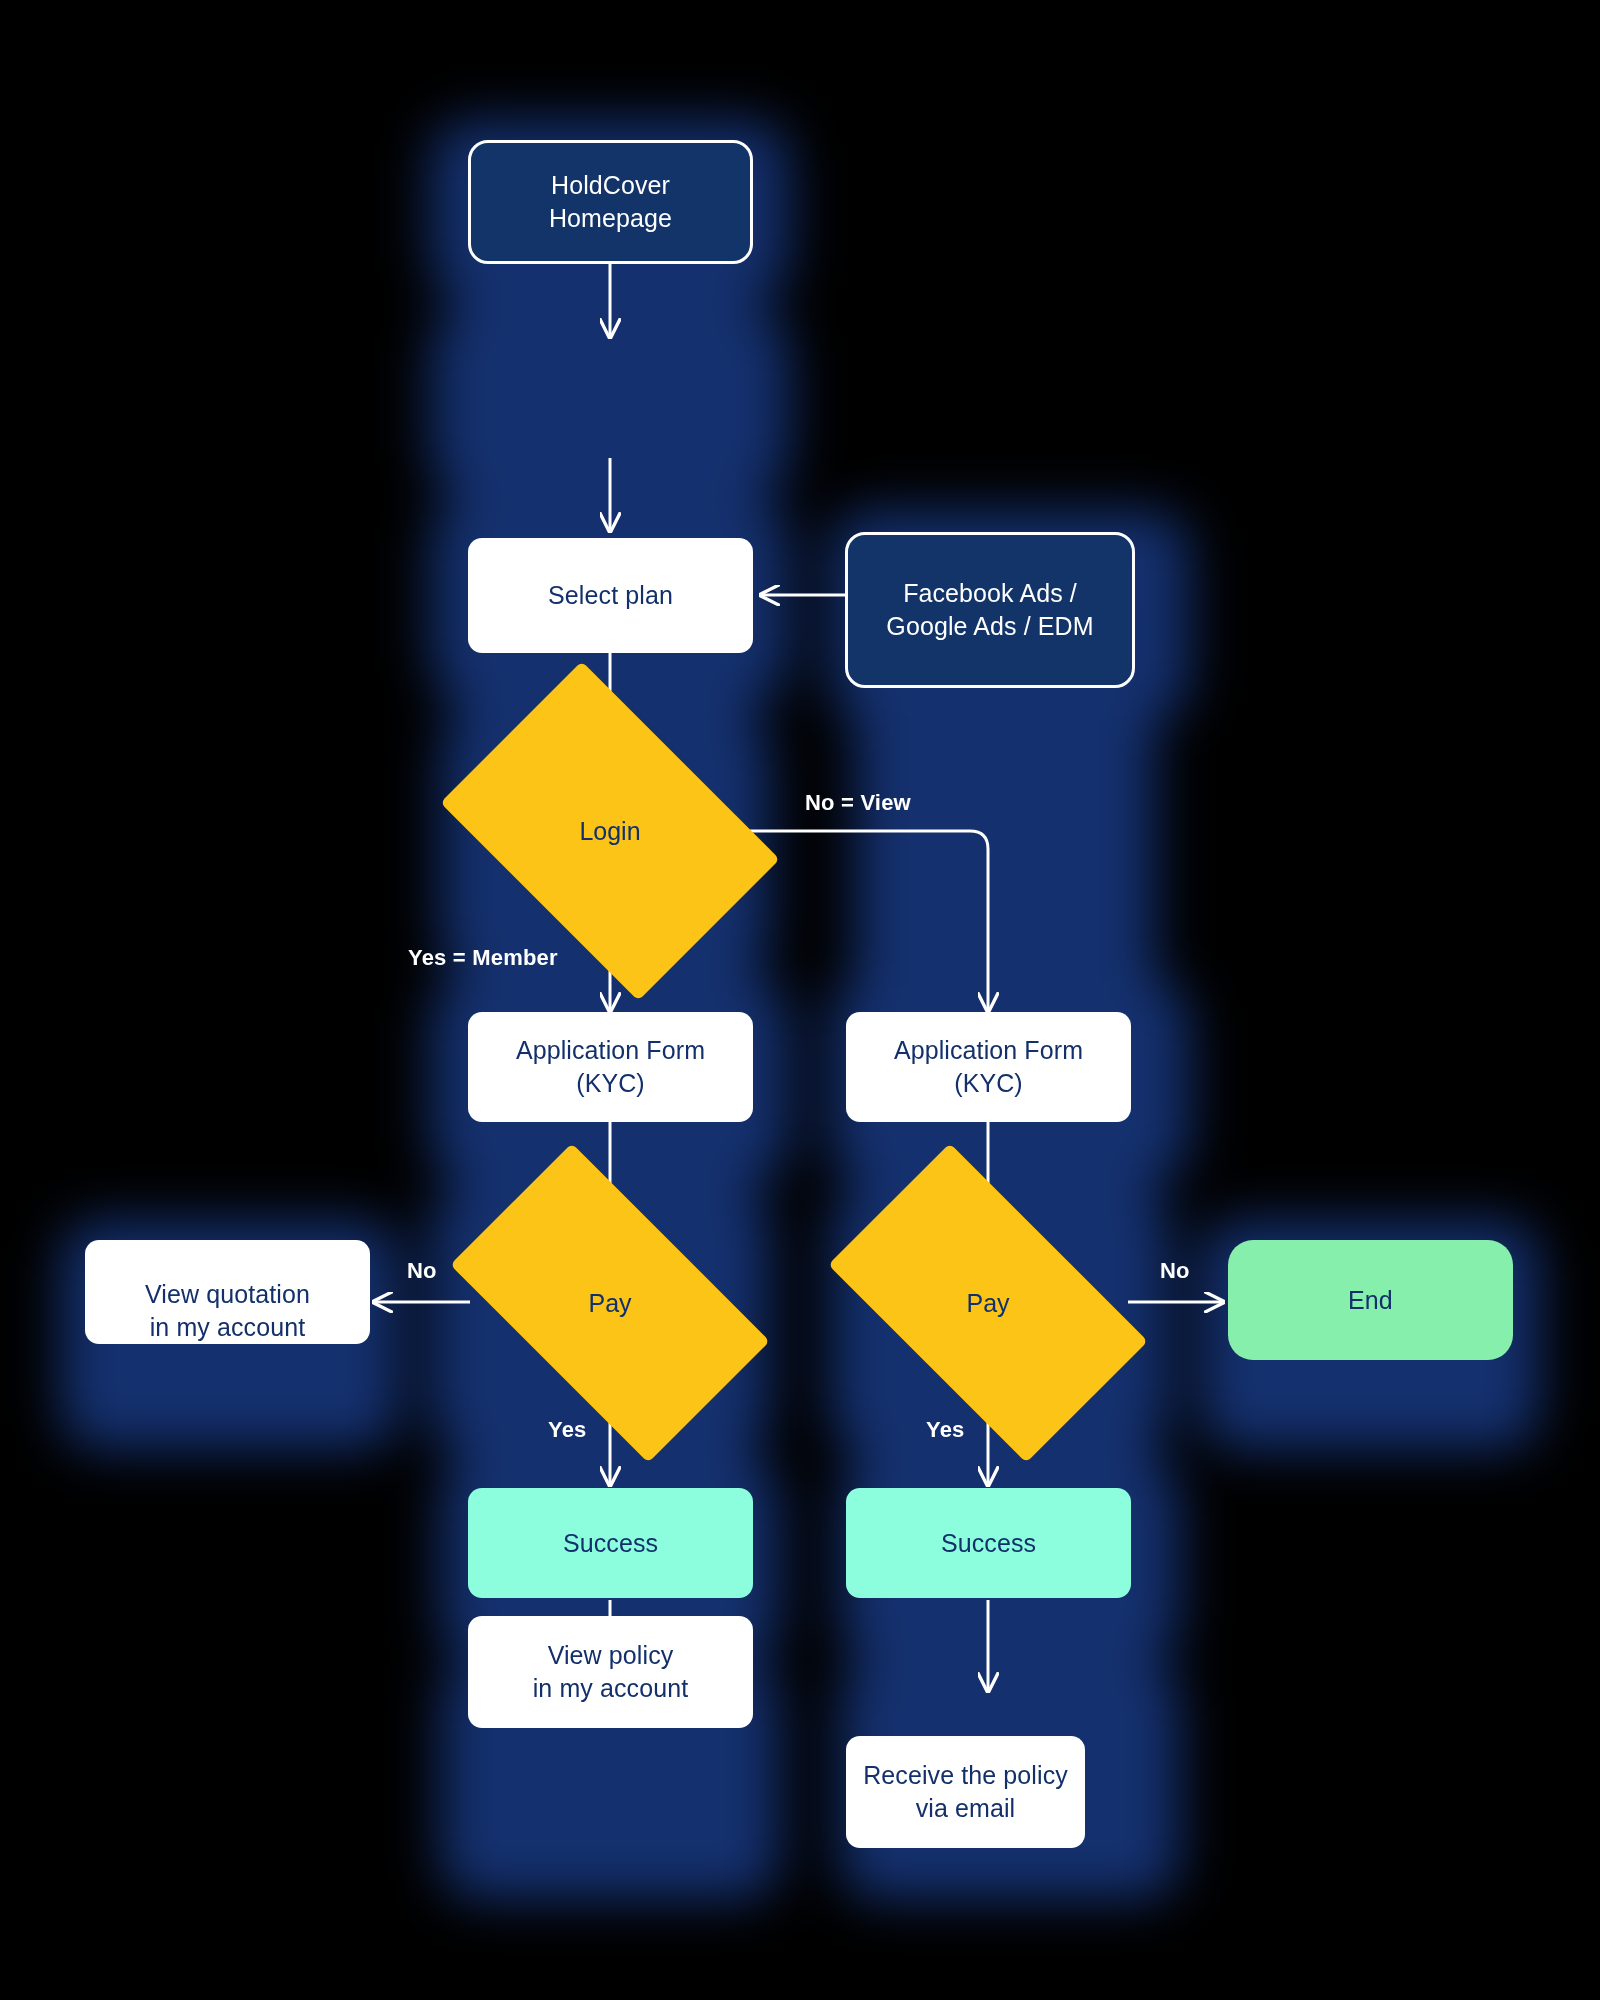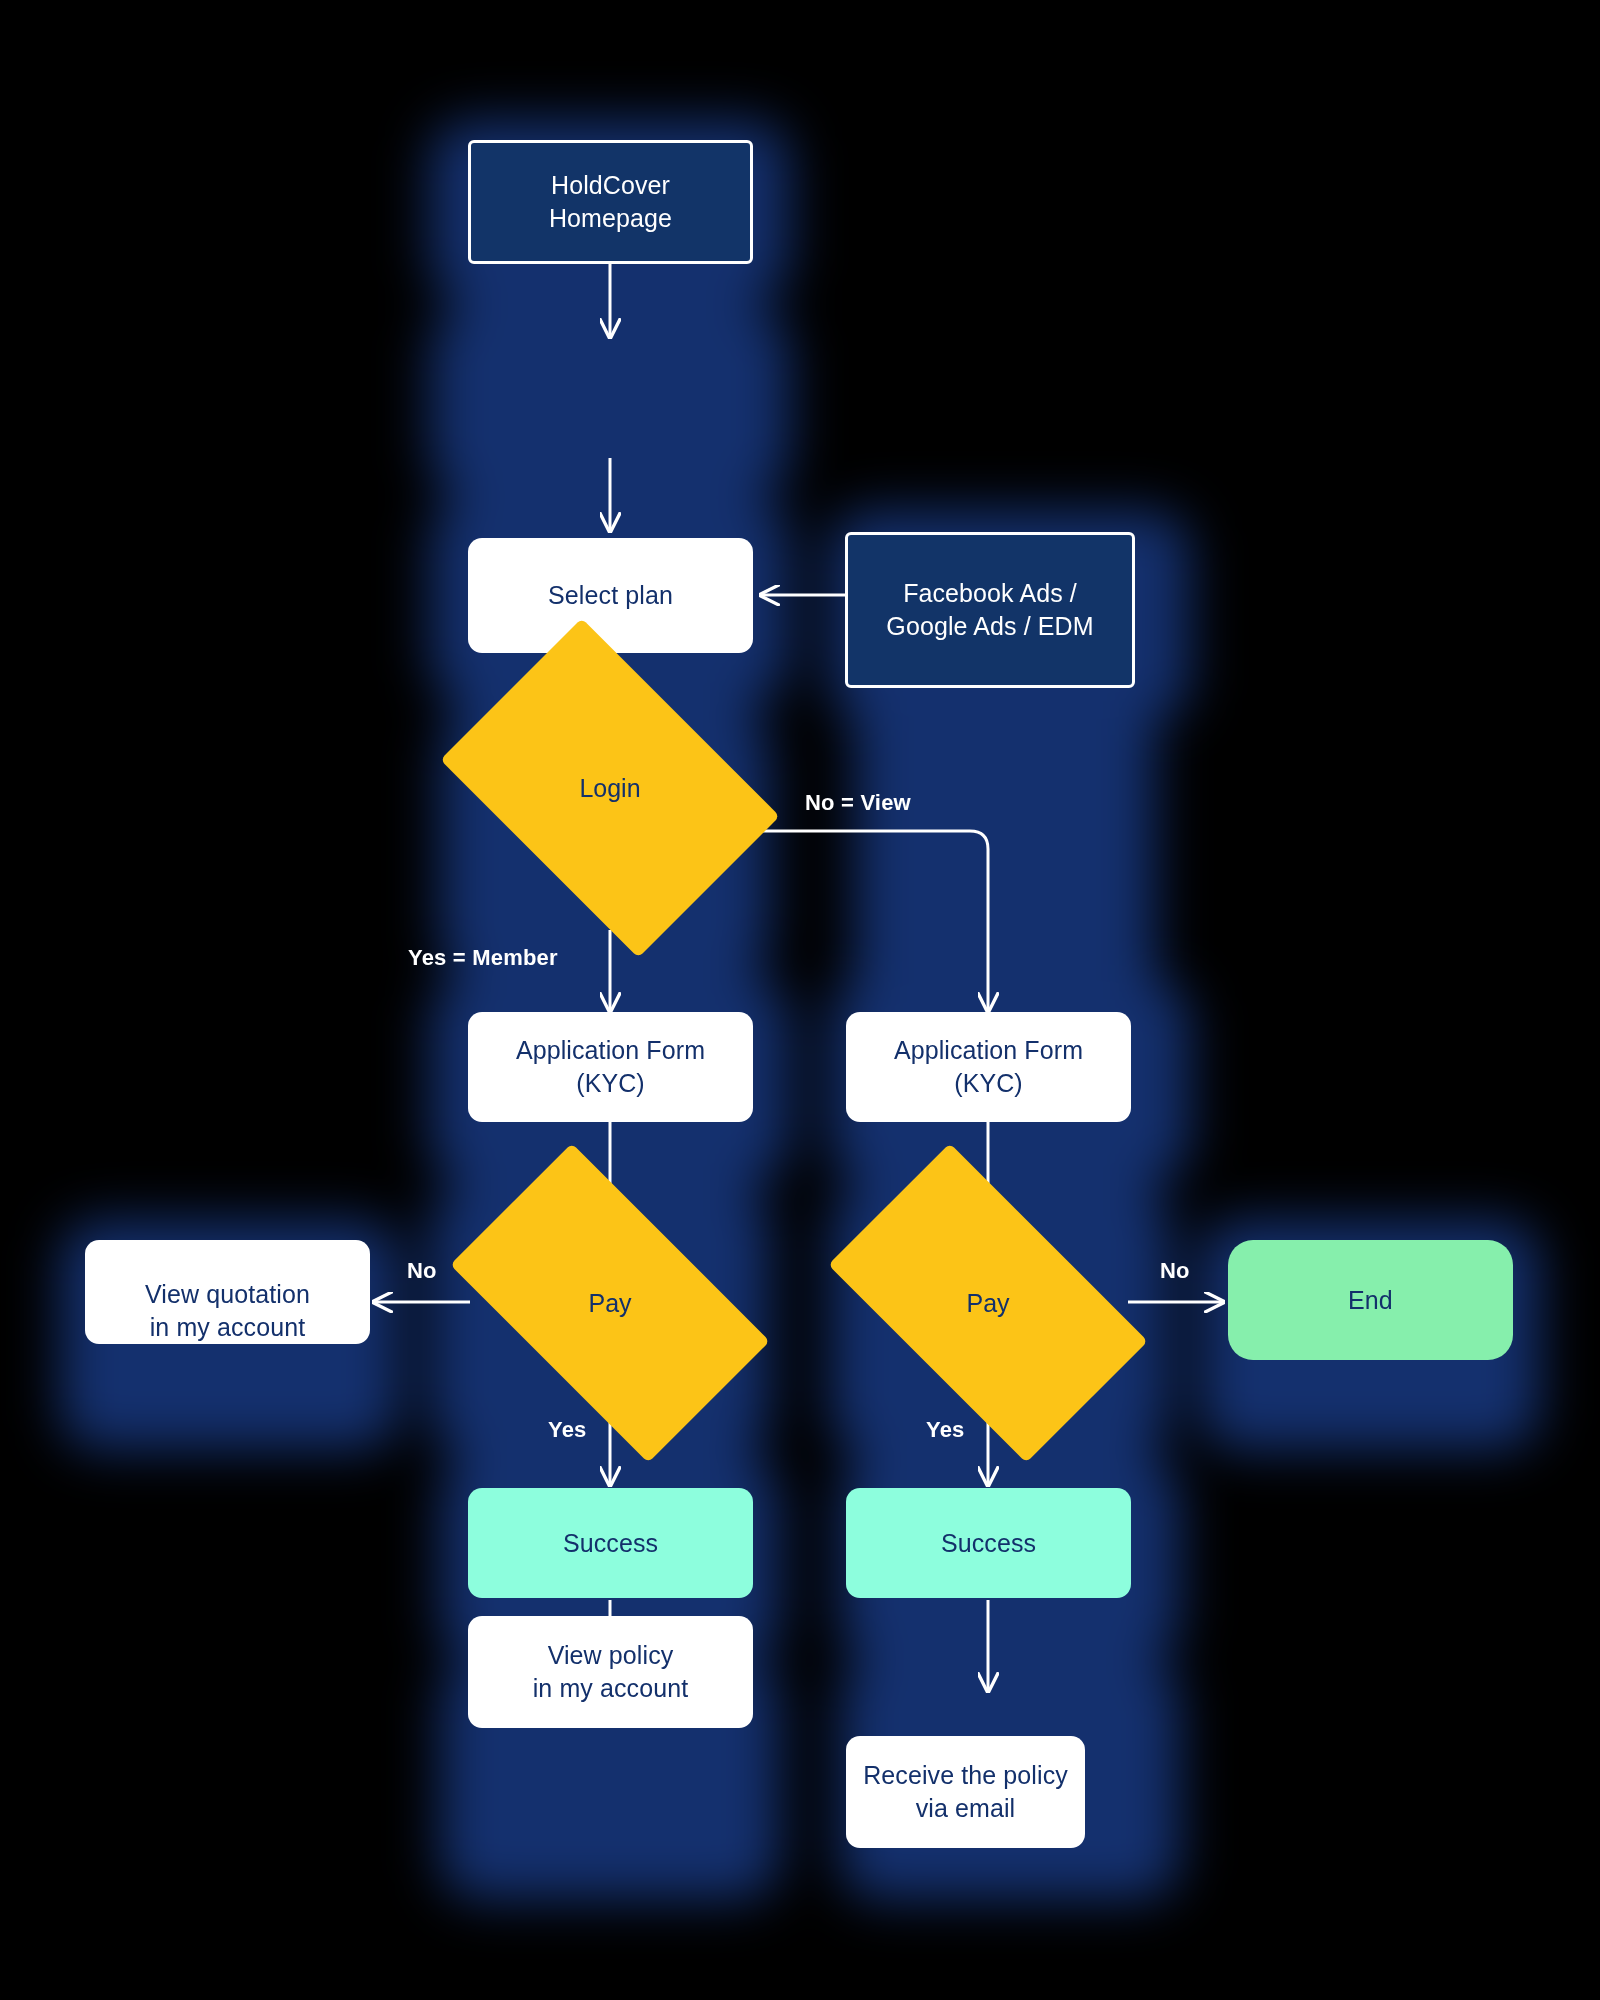--- a/index.html
+++ b/index.html
@@ -20,21 +20,21 @@
 
   
   .node {
     position:absolute; display:flex; align-items:center; justify-content:center;
     text-align:center; line-height:1.32; border-radius:14px;
     font-size:25px; letter-spacing:.1px;
   }
   .node .lbl { display:block; padding:0 14px; white-space:pre-line; }
 
   .n-dark {
-    background:#123468; color:#ffffff; border:3px solid #ffffff; border-radius:6px;
+    background:#123468; color:#ffffff; border:3px solid #ffffff; border-radius:20px;
   }
   .n-white { background:#ffffff; color:#13306b; }
   .n-mint  { background:#8dfedd; color:#13306b; }
   .n-end   { background:#86efac; color:#13306b; border-radius:25px;justify-content:center; }
 
   .diamond {
     position:absolute; display:flex; align-items:center; justify-content:center;
   }
   .diamond .shape {
     position:absolute; inset:0; background:#fcc417; transform:rotate(45deg);
@@ -133,21 +133,21 @@
 
   <div class="node n-white" style="left:468px; top:538px; width:285px; height:115px;">
     <span class="lbl">Select plan</span>
   </div>
 
   <div class="node n-dark" style="left:845px; top:532px; width:290px; height:156px;">
     <span class="lbl">Facebook  Ads /
 Google Ads / EDM</span>
   </div>
 
-  <div class="diamond" style="left:470px; top:688px; width:280px; height:200px;">
+  <div class="diamond" style="left:470px; top:731px; width:280px; height:200px;">
     <div class="shape"></div>
     <span class="lbl">Login</span>
   </div>
 
   <div class="node n-white" style="left:468px; top:1012px; width:285px; height:110px;">
     <span class="lbl">Application Form
 (KYC)</span>
   </div>
 
   <div class="node n-white" style="left:846px; top:1012px; width:285px; height:110px;">

